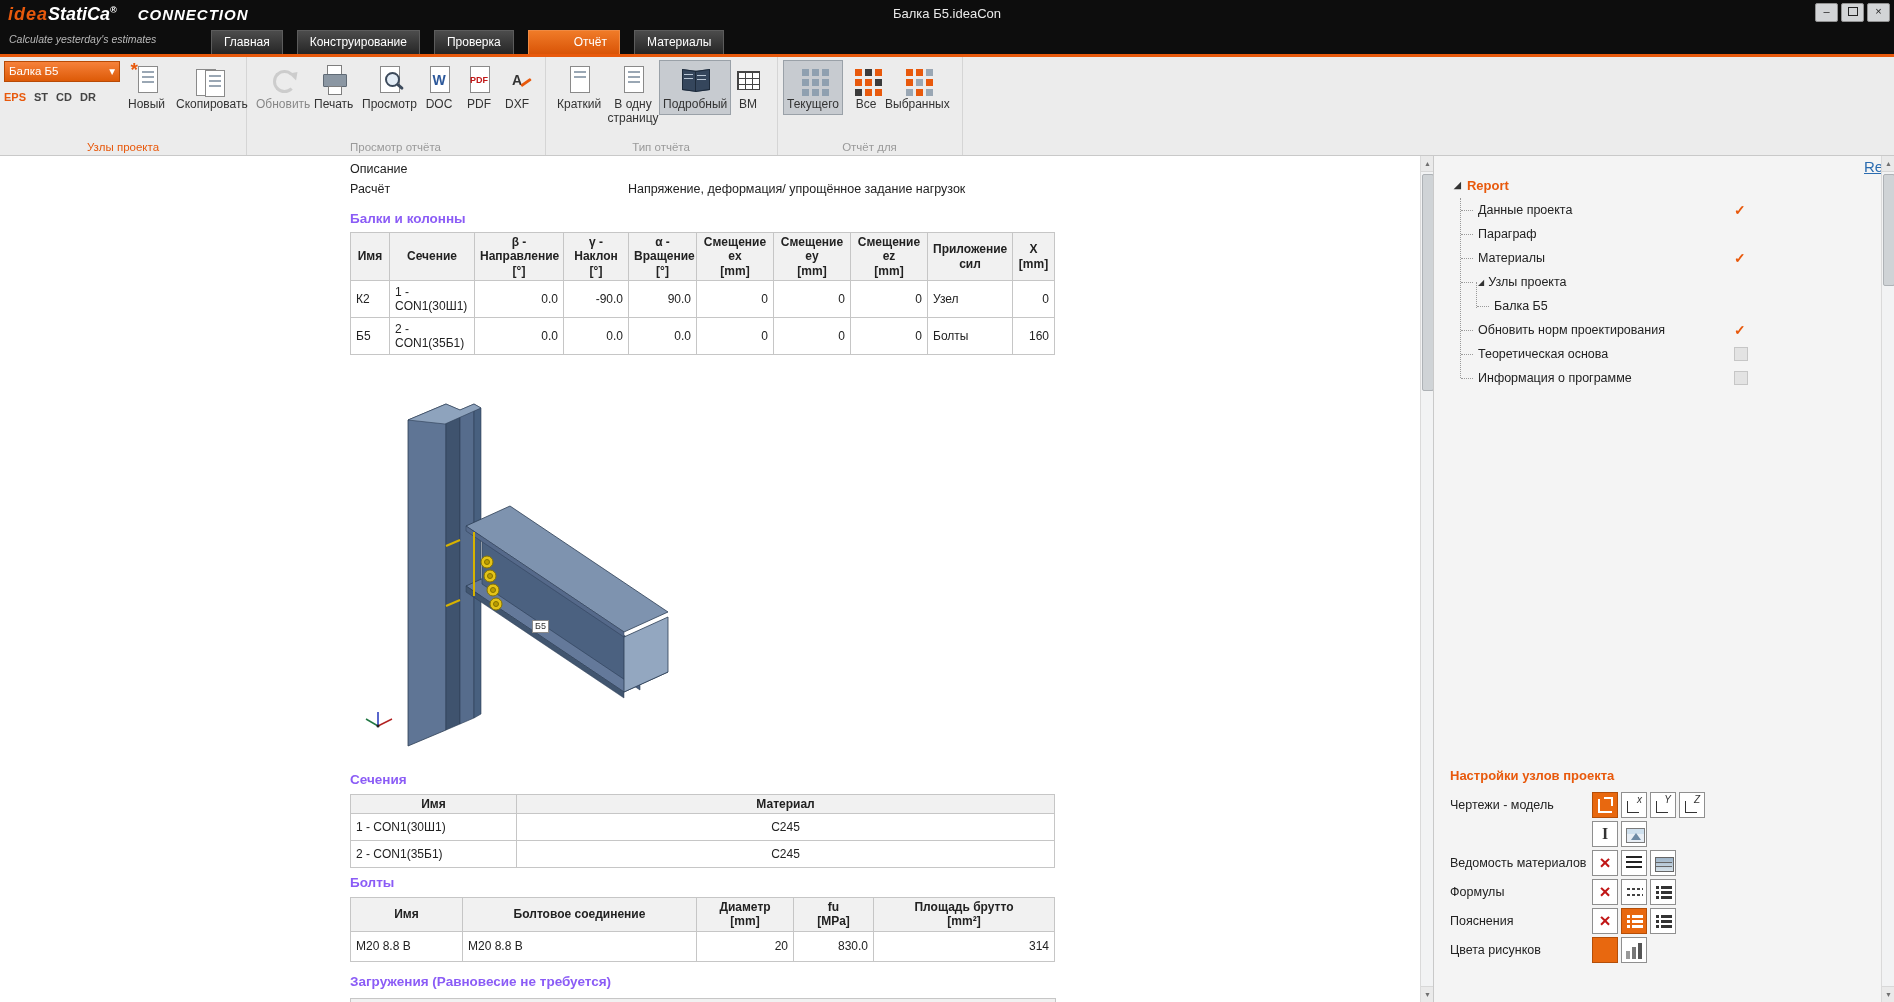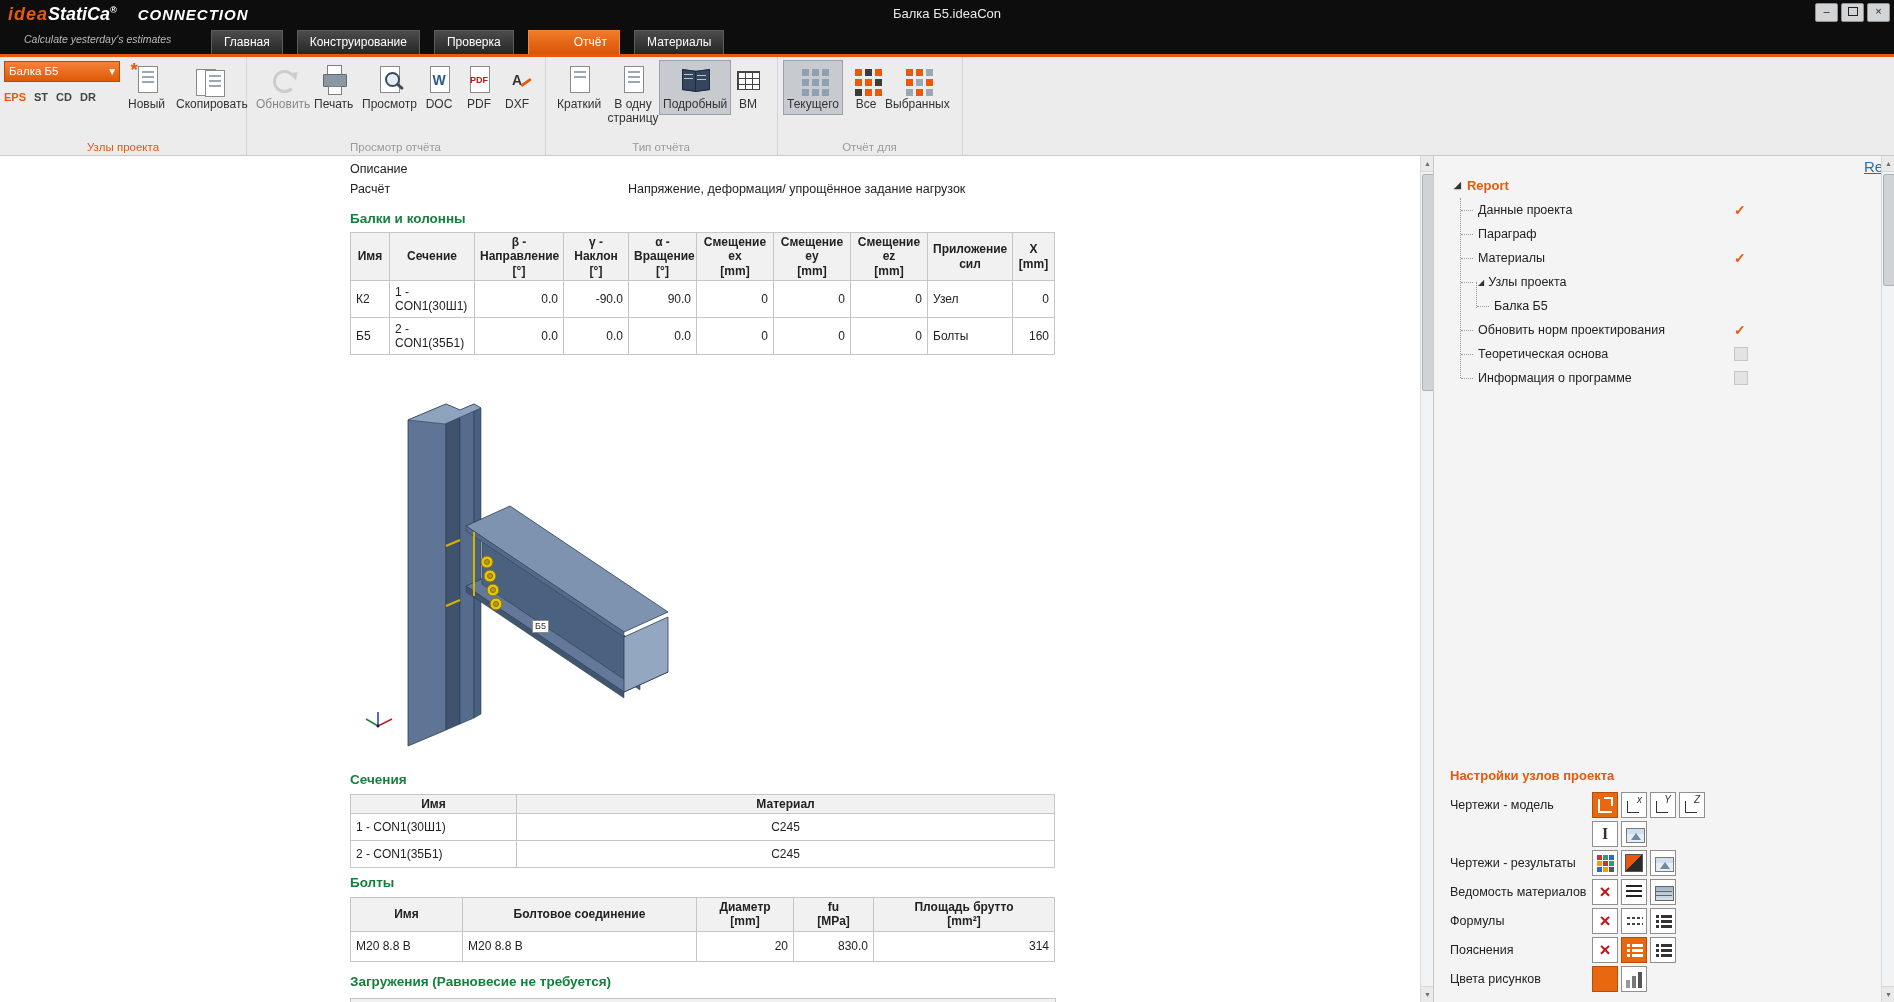--- a/index.html
+++ b/index.html
@@ -5,21 +5,21 @@
   html,body{margin:0;padding:0;}
   body{width:1894px;height:1002px;overflow:hidden;position:relative;background:#fff;
        font-family:"Liberation Sans",sans-serif;color:#222;}
 
   
   .titlebar{position:absolute;left:0;top:0;width:100%;height:57px;background:#0d0d0d;}
   .logo{position:absolute;left:8px;top:4px;font-style:italic;font-weight:bold;font-size:18px;color:#fff;}
   .logo .idea{color:#e8590c;letter-spacing:1px;}
   .logo .reg{font-size:9px;vertical-align:super;}
   .logo .conn{margin-left:16px;font-size:15px;letter-spacing:1px;}
-  .tagline{position:absolute;left:24px;top:33px;font-style:italic;font-size:10.5px;color:#b9b9b9;}
+  .tagline{position:absolute;left:9px;top:33px;font-style:italic;font-size:10.5px;color:#b9b9b9;}
   .doc-title{position:absolute;left:50%;transform:translateX(-50%);top:6px;font-size:13px;color:#eaeaea;}
   .winbtns{position:absolute;right:4px;top:3px;display:flex;gap:3px;}
   .winbtn{width:21px;height:17px;background:#d2d4d6;border:1px solid #909090;border-radius:2px;
           color:#222;font-size:11px;line-height:15px;text-align:center;cursor:pointer;}
   .winbtn .sq{display:inline-block;width:8px;height:7px;border:1px solid #222;margin-top:3px;}
 
   
   .tabs{position:absolute;left:211px;top:30px;height:24px;display:flex;}
   .tab{height:23px;line-height:23px;padding:0 12px;margin-right:14px;font-size:12px;color:#fff;
        background:linear-gradient(#4c4c4c,#262626);border:1px solid #5c5c5c;border-bottom:none;cursor:pointer;}
@@ -68,21 +68,21 @@
           linear-gradient(#444 1px,transparent 1px),linear-gradient(90deg,#444 1px,transparent 1px);
           background-size:7px 6px;background-color:#fff;}
   .grid9{position:absolute;left:6px;top:6px;width:7px;height:7px;}
   .g-gray{background:#8fa0b0;box-shadow:10px 0 #8fa0b0,20px 0 #8fa0b0,0 10px #8fa0b0,10px 10px #8fa0b0,20px 10px #8fa0b0,0 20px #8fa0b0,10px 20px #8fa0b0,20px 20px #8fa0b0;}
   .g-orange{background:#e8590c;box-shadow:10px 0 #3b3b3b,20px 0 #e8590c,0 10px #e8590c,10px 10px #e8590c,20px 10px #3b3b3b,0 20px #3b3b3b,10px 20px #e8590c,20px 20px #e8590c;}
   .g-mix{background:#e8590c;box-shadow:10px 0 #e8590c,20px 0 #9aa7b4,0 10px #e8590c,10px 10px #9aa7b4,20px 10px #e8590c,0 20px #9aa7b4,10px 20px #e8590c,20px 20px #9aa7b4;}
 
   
   .report-page{position:absolute;left:0;top:156px;width:1420px;height:846px;background:#fff;overflow:hidden;}
   .rep-t{position:absolute;font-size:12.5px;color:#222;}
-  .rep-h{position:absolute;font-weight:bold;font-size:13.5px;color:#15803d;}
+  .rep-h{position:absolute;font-weight:bold;font-size:13.5px;color:#8b5cf6;}
   .rtbl{border-collapse:collapse;table-layout:fixed;width:704px;font-size:12px;color:#222;}
   .rtbl th,.rtbl td{border:1px solid #c6c6c6;padding:2px 5px;white-space:pre-line;vertical-align:middle;overflow:hidden;}
   .rtbl th{background:#f1f1f1;font-weight:bold;text-align:center;font-size:12px;line-height:1.2;}
   .tblwrap{position:absolute;}
   .t-beams td{height:32px;text-align:right;}
   .t-beams td:nth-child(1),.t-beams td:nth-child(2),.t-beams td:nth-child(9){text-align:left;}
   .t-sections td{height:22px;}
   .t-sections td:nth-child(2){text-align:center;}
   .t-bolts td{height:25px;text-align:right;}
   .t-bolts td:nth-child(1),.t-bolts td:nth-child(2){text-align:left;}
@@ -575,26 +575,20 @@
           </div>
         </div>
         <div class="set-line">
           <div class="set-label"></div>
           <div class="sicon ic-font-style">
             <span class="g">I</span>
           </div>
           <div class="sicon ic-picture"></div>
         </div>
         <div class="set-line">
-          <div class="set-label">Чертежи - результаты</div>
-          <div class="sicon ic-color-grid"></div>
-          <div class="sicon ic-orange-split"></div>
-          <div class="sicon ic-picture"></div>
-        </div>
-        <div class="set-line">
           <div class="set-label">Ведомость материалов</div>
           <div class="sicon ic-cross">
             <span class="g">×</span>
           </div>
           <div class="sicon ic-lines"></div>
           <div class="sicon ic-table-image"></div>
         </div>
         <div class="set-line">
           <div class="set-label">Формулы</div>
           <div class="sicon ic-cross">

